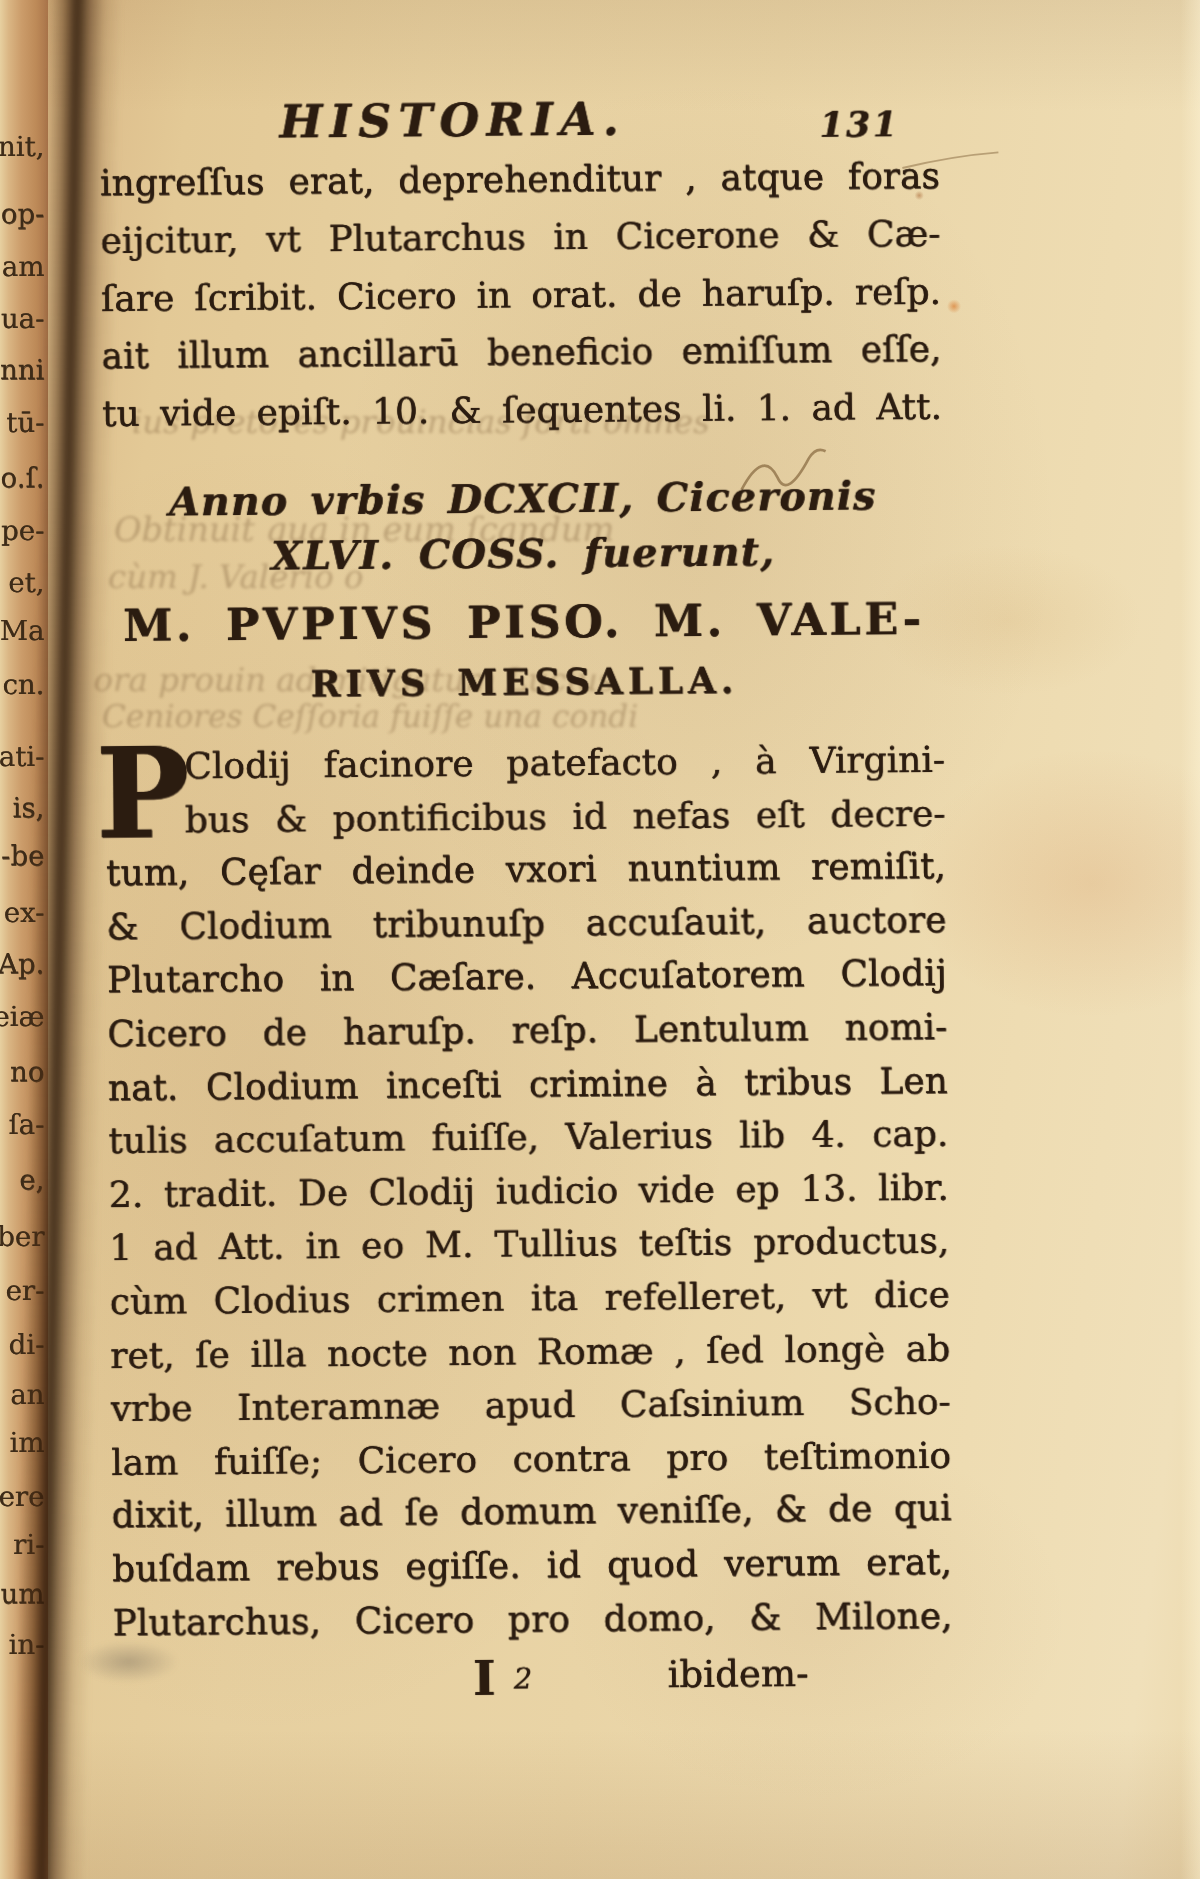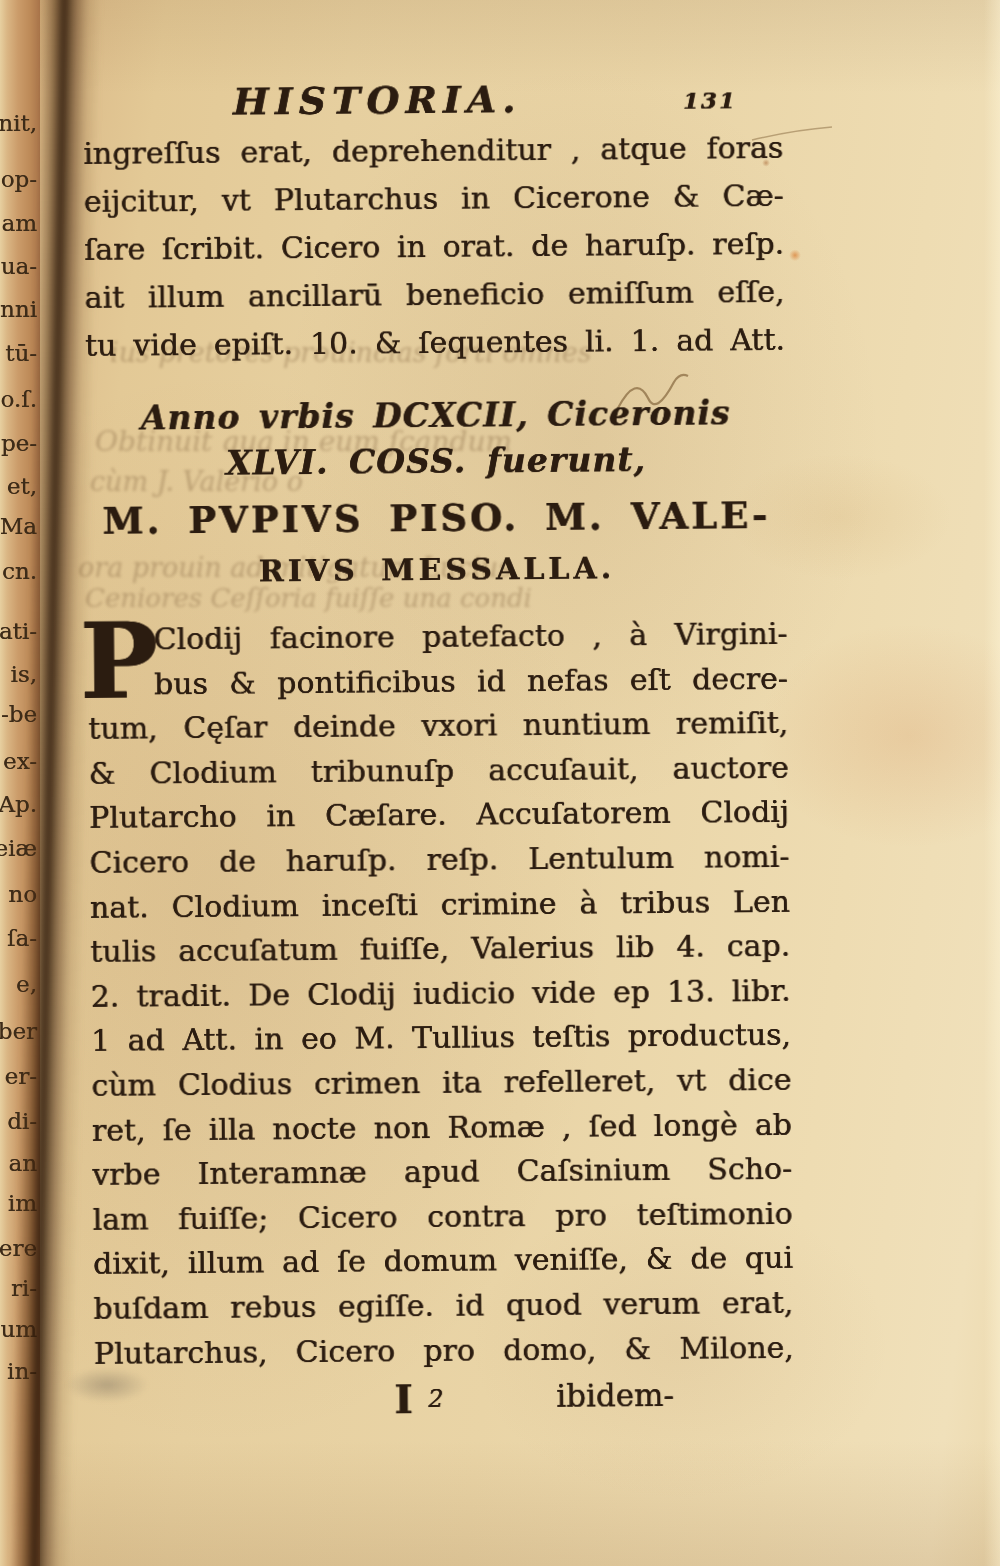--- a/index.html
+++ b/index.html
@@ -49,21 +49,21 @@
   
   .textcol{
     position:absolute;left:82px;top:0;width:700px;height:1566px;
     transform:rotate(-0.5deg);transform-origin:690px 0;
     color:#2b1c10;filter:blur(.3px);
   }
   .textcol *{text-shadow:0 0 .6px currentColor, .4px .4px .5px rgba(43,28,16,.65);}
   .running-head{position:absolute;top:74px;left:150px;font-style:italic;font-weight:bold;
     font-size:38px;letter-spacing:6px;white-space:nowrap;}
   .pagenum{position:absolute;top:86px;left:600px;font-style:italic;font-weight:bold;
-    font-size:23px;letter-spacing:2px;text-align:right;}
+    font-size:29px;letter-spacing:2px;text-align:right;}
   .intro{position:absolute;top:124px;left:0;width:700px;}
   .intro .jline{font-size:30px;line-height:48px;}
   .jline{text-align:justify;text-align-last:justify;overflow:hidden;}
   .bheading{position:absolute;top:390px;left:0;width:700px;text-align:center;
     font-style:italic;font-weight:bold;}
   .bheading .h1{font-size:33px;line-height:46px;word-spacing:6px;letter-spacing:1px;}
   .bheading .h2{font-size:33px;line-height:46px;word-spacing:8px;letter-spacing:1px;}
   .consuls{position:absolute;top:488px;left:0;width:700px;text-align:center;font-weight:bold;}
   .consuls .c1{font-size:37px;line-height:54px;letter-spacing:3px;word-spacing:10px;}
   .consuls .c2{font-size:30px;line-height:50px;letter-spacing:4px;word-spacing:8px;}

